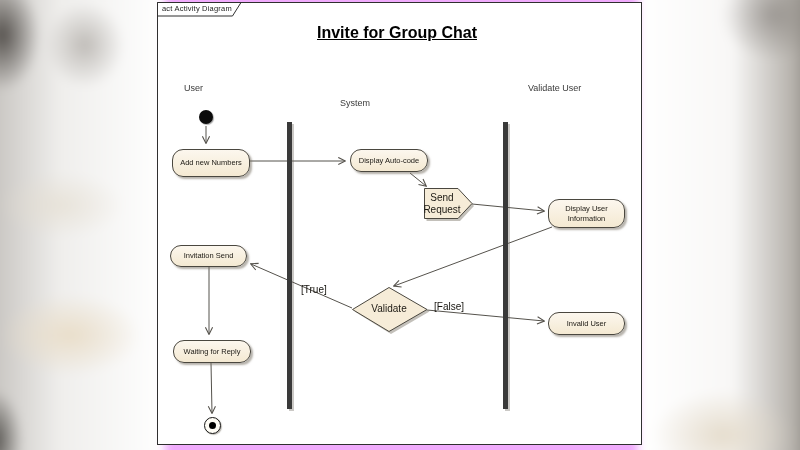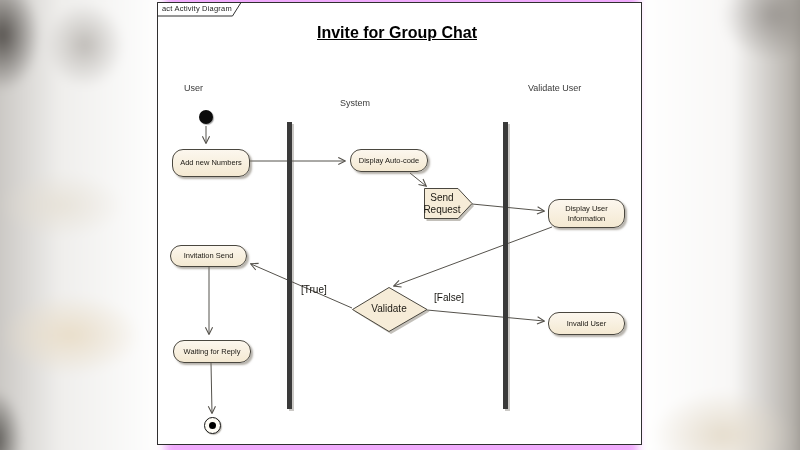--- a/index.html
+++ b/index.html
@@ -51,21 +51,21 @@
   #n-display{left:548px;top:199px;width:77px;height:29px;}
   #n-invalid{left:548px;top:312px;width:77px;height:23px;}
 
   .shape-label{position:absolute;display:flex;align-items:center;justify-content:center;
                text-align:center;font-size:10px;line-height:1.25;color:#1d1a14;}
   #lbl-send{left:424px;top:189px;width:36px;height:30px;}
   #lbl-validate{left:357px;top:302px;width:64px;height:14px;}
 
   .edge-label{position:absolute;font-size:10px;color:#16140f;}
   #lbl-true{left:301px;top:284px;}
-  #lbl-false{left:434px;top:292px;}
+  #lbl-false{left:434px;top:301px;}
 
   .initial-node{position:absolute;left:199px;top:110px;width:14px;height:14px;
                 background:#0b0b0b;border-radius:50%;
                 box-shadow:1px 1px 1px rgba(0,0,0,0.35);}
   .final-node{position:absolute;left:204px;top:417px;width:15px;height:15px;
               background:#fffdf6;border:1px solid #161616;border-radius:50%;
               box-shadow:1px 1px 1px rgba(120,114,102,0.5);
               display:flex;align-items:center;justify-content:center;box-sizing:content-box;}
   .final-dot{width:7px;height:7px;background:#000;border-radius:50%;}
 </style>

